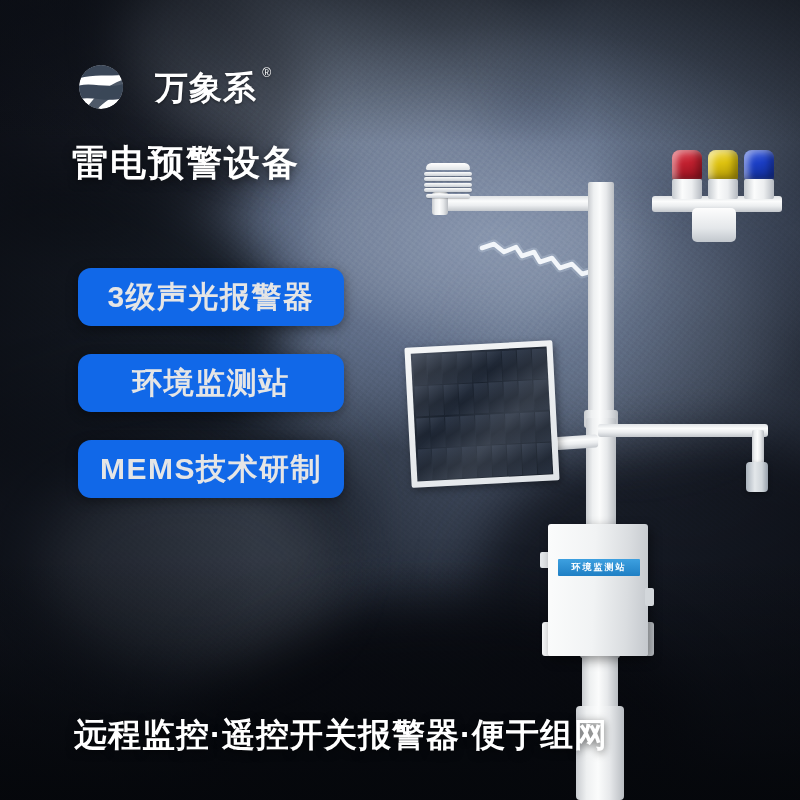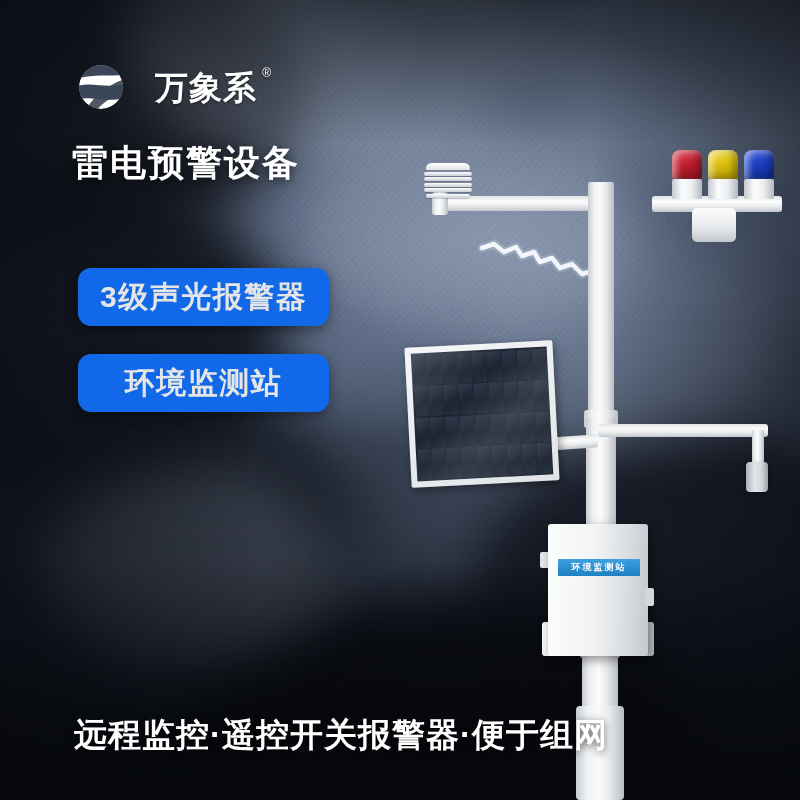--- a/index.html
+++ b/index.html
@@ -315,17 +315,18 @@
       <span>万象系</span>
       <span class="logo-reg">®</span>
     </div>
   </div>
 
   <div class="headline">雷电预警设备</div>
 
   <div class="pills">
     <div class="pill" style="background: rgb(17, 104, 232);">3级声光报警器</div>
     <div class="pill" style="background: rgb(17, 104, 232);">环境监测站</div>
+    <div class="pill" style="background: rgb(17, 104, 232);">MEMS技术研制</div>
   </div>
 
   <div class="tagline">远程监控·遥控开关报警器·便于组网</div>
 
 </div>
 
 </body></html>

